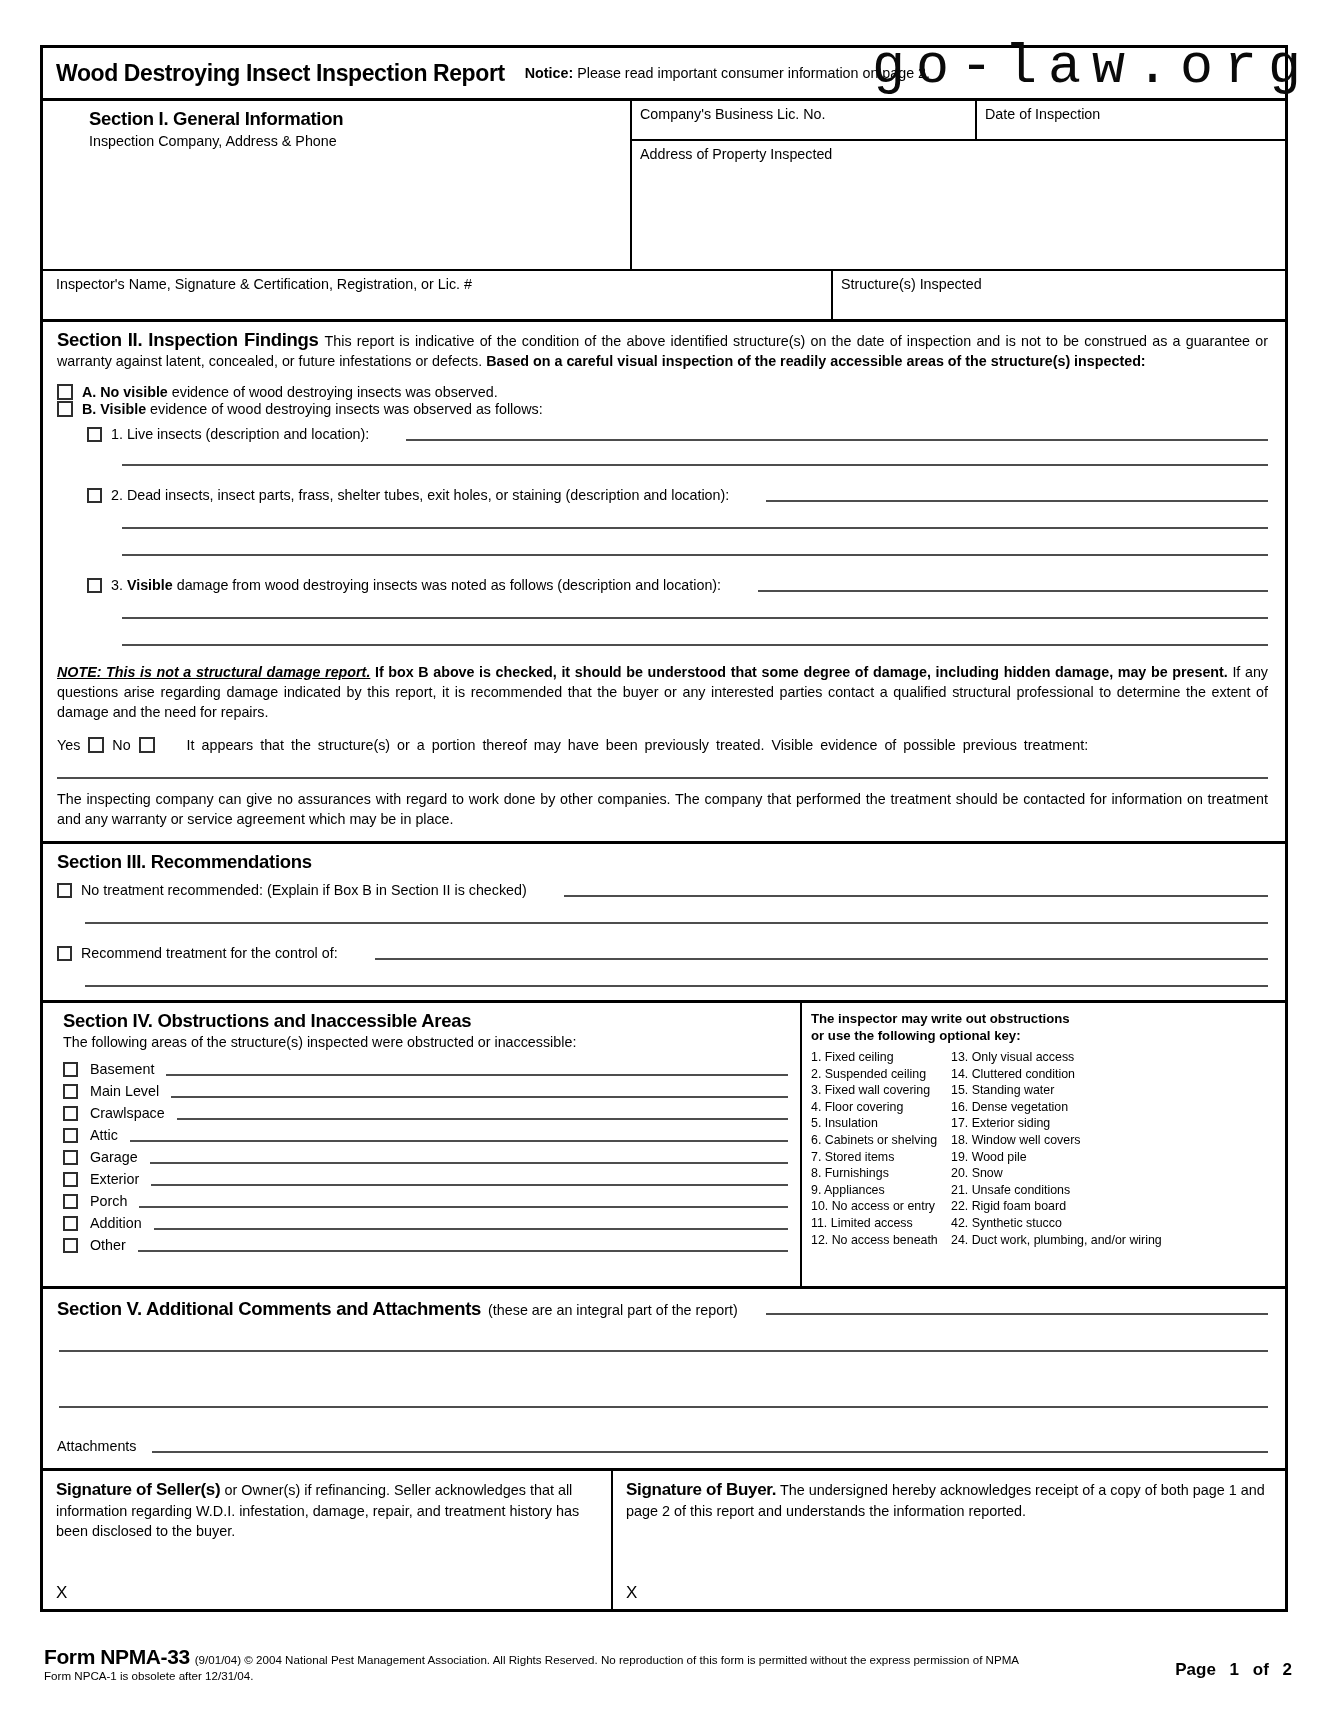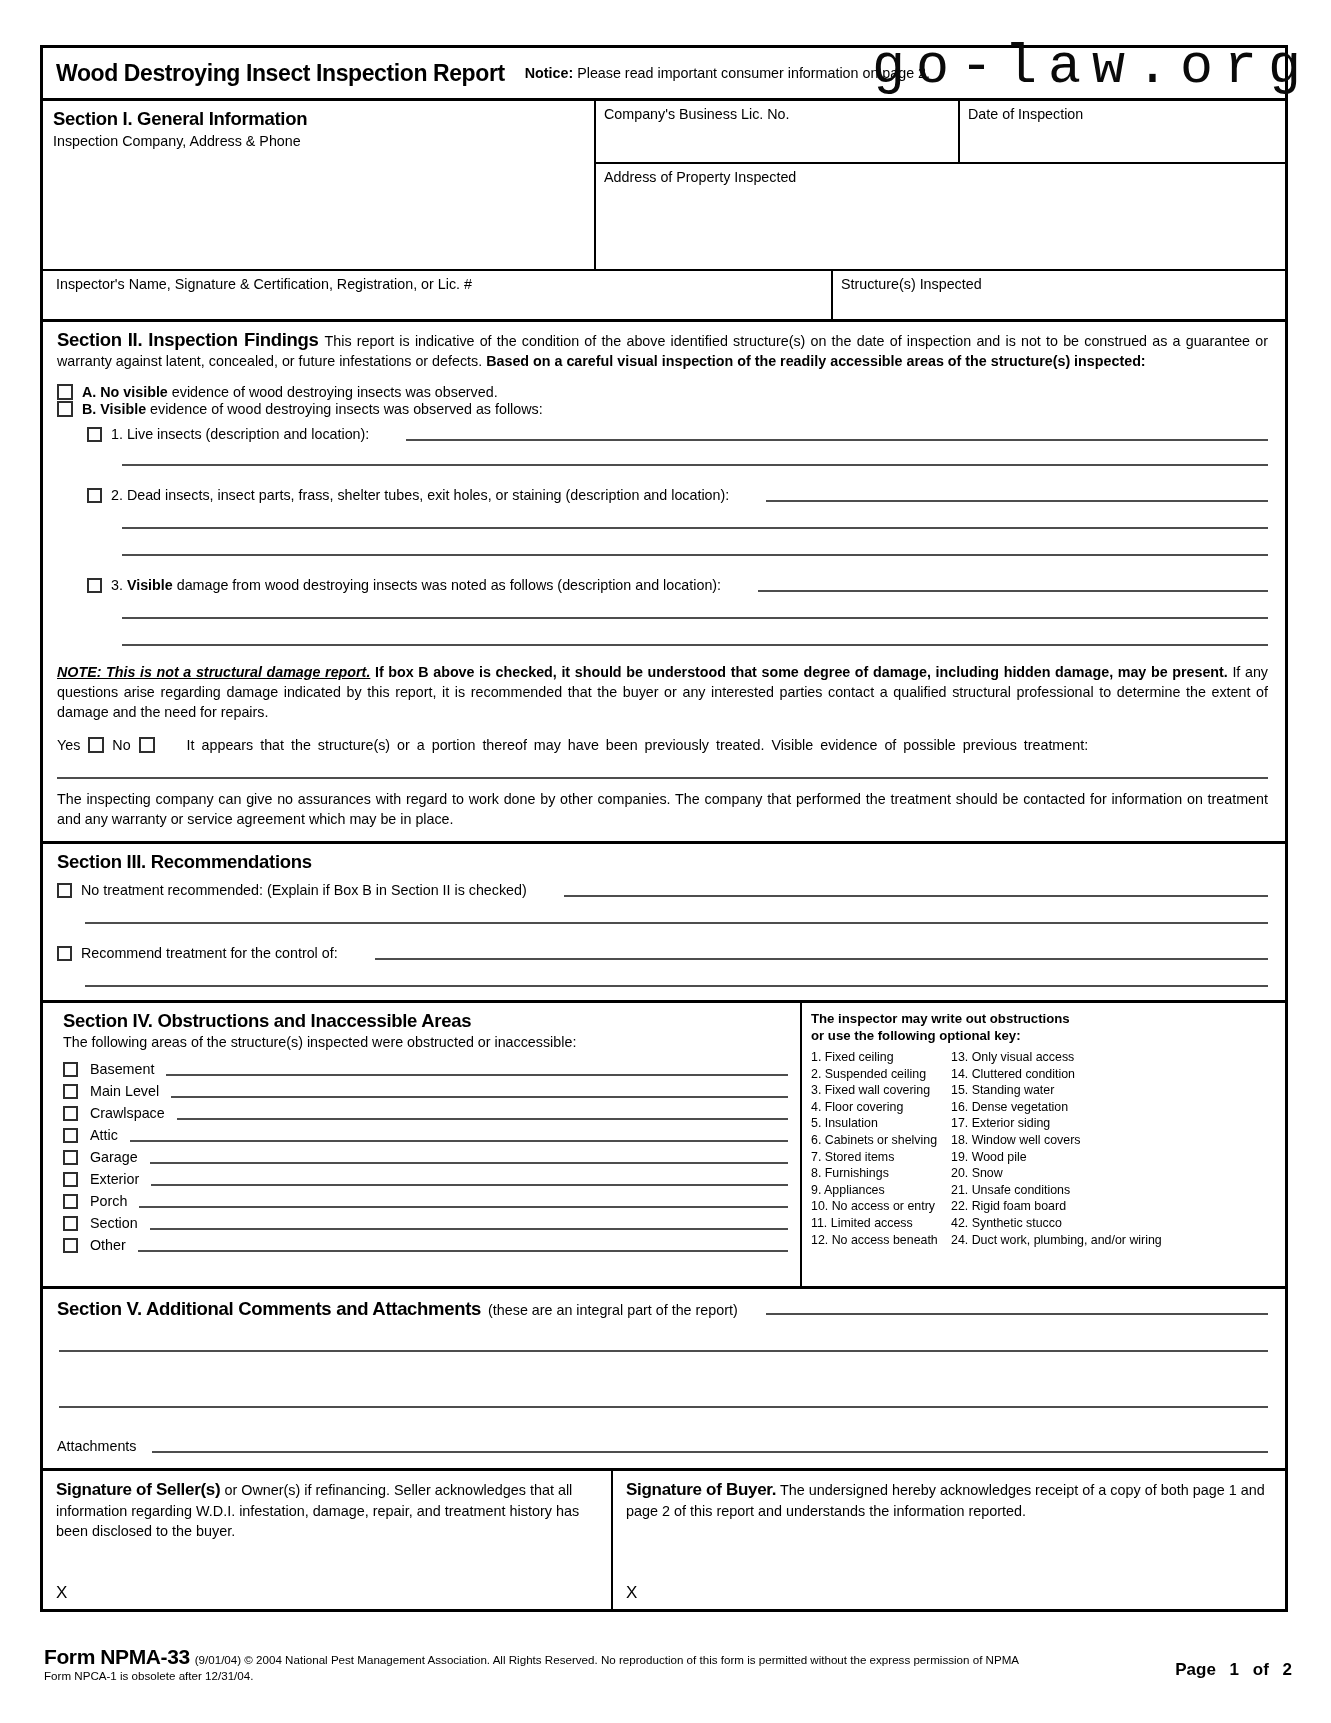--- a/index.html
+++ b/index.html
@@ -22,24 +22,24 @@
   .sec-h { font-size: 18.5px; font-weight: bold; letter-spacing: -0.3px; }
   b { font-weight: bold; }
 
   
   .hdr-row { height: 53px; border-bottom: 3px solid #000; display: flex; align-items: center; padding: 0 10px 0 13px; }
   .form-title { font-size: 23px; font-weight: bold; letter-spacing: -0.4px; white-space: nowrap; }
   .notice-wrap { margin-left: 20px; font-size: 14.3px; white-space: nowrap; }
 
   
   .sec1 { display: flex; height: 170px; border-bottom: 2px solid #000; }
-  .sec1-left { width: 553px; border-right: 2px solid #000; padding: 7px 10px; }
+  .sec1-left { width: 553px; border-right: 2px solid #000; padding: 7px 10px; margin-left: 36px; }
   .sec1-left .sub { font-size: 14.3px; margin-top: 3px; }
   .sec1-right { flex: 1; display: flex; flex-direction: column; }
-  .sec1-row1 { height: 63px; display: flex; border-bottom: 2px solid #000; }
+  .sec1-row1 { height: 40px; display: flex; border-bottom: 2px solid #000; }
   .cell-lic { flex: 1.12; border-right: 2px solid #000; padding: 5px 8px; }
   .cell-date { flex: 1; padding: 5px 8px; }
   .cell-addr { flex: 1; padding: 5px 8px; }
   .sec1-bottom { display: flex; height: 51px; border-bottom: 3px solid #000; }
   .cell-insp { width: 790px; border-right: 2px solid #000; padding: 5px 8px 5px 13px; }
   .cell-struct { flex: 1; padding: 5px 8px; }
 
   
   .sec2 { border-bottom: 3px solid #000; padding: 8px 17px 12px 14px; }
   .intro { font-size: 14.3px; line-height: 20px; text-align: justify; }
@@ -228,21 +228,21 @@
           <span>Exterior</span>
           <span class="wline"></span>
         </div>
           <div class="area-row">
           <span class="cb small"></span>
           <span>Porch</span>
           <span class="wline"></span>
         </div>
           <div class="area-row">
           <span class="cb small"></span>
-          <span>Section</span>
+          <span>Addition</span>
           <span class="wline"></span>
         </div>
           <div class="area-row">
           <span class="cb small"></span>
           <span>Other</span>
           <span class="wline"></span>
         </div>
         </div>
     </div>
     <div class="sec4-right">

